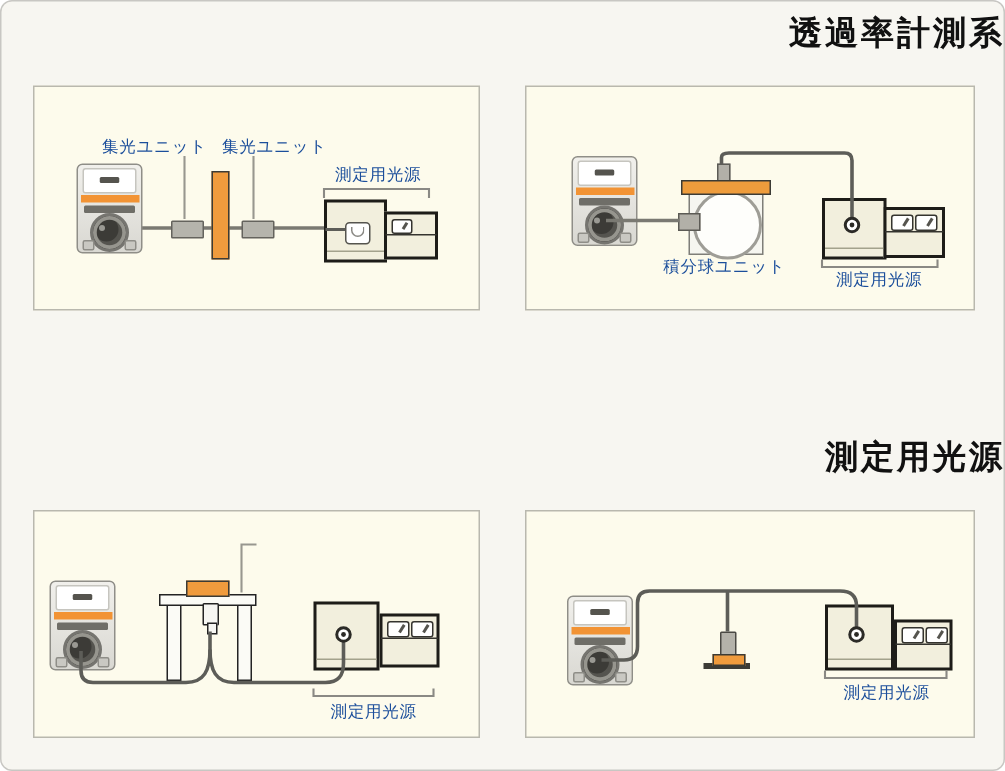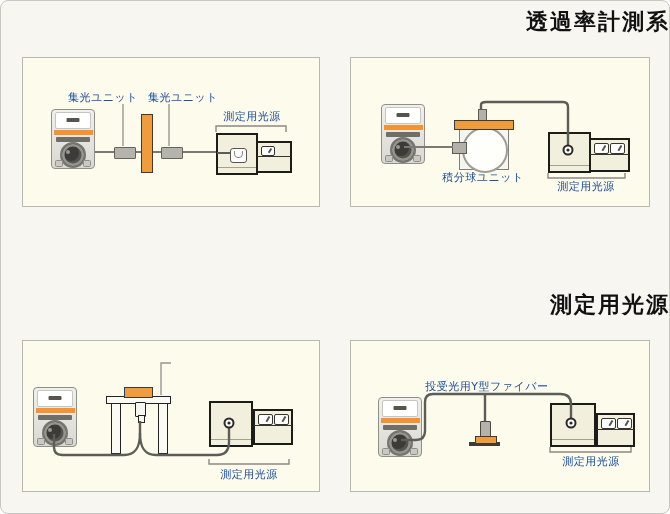--- a/index.html
+++ b/index.html
@@ -200,16 +200,15 @@
       <div class="win w1"></div>
       <div class="win w2"></div>
     </div>
     <svg class="overlay" width="298" height="150" viewBox="0 0 298 150">
       <path class="cable" d="M50,99 H65 Q74,99 74,90 V61 Q74,53 82,53 H209 Q220,53 220,63 V77"></path>
       <path class="cable" d="M134,53 V80"></path>
       <circle class="port-ring" cx="220" cy="82" r="4.5"></circle>
       <circle class="port-dot" cx="220" cy="82" r="1.6"></circle>
       <path class="bracket" d="M199,106 V111 H280 V106"></path>
     </svg>
-    <div class="lbl" style="left:136px;top:38px;">投受光用Y型ファイバー</div>
     <div class="lbl" style="left:240px;top:113px;">測定用光源</div>
   </div>
 </div>
 
 </body></html>

